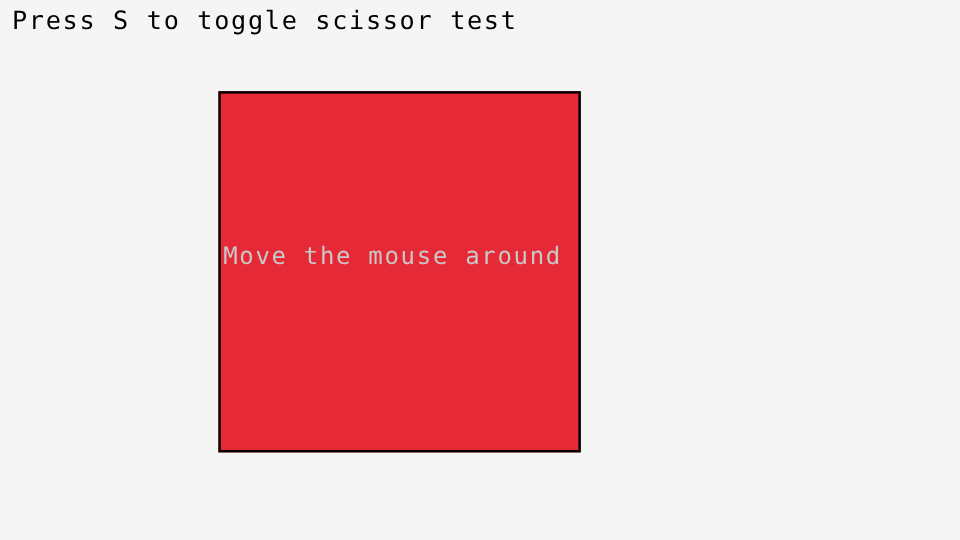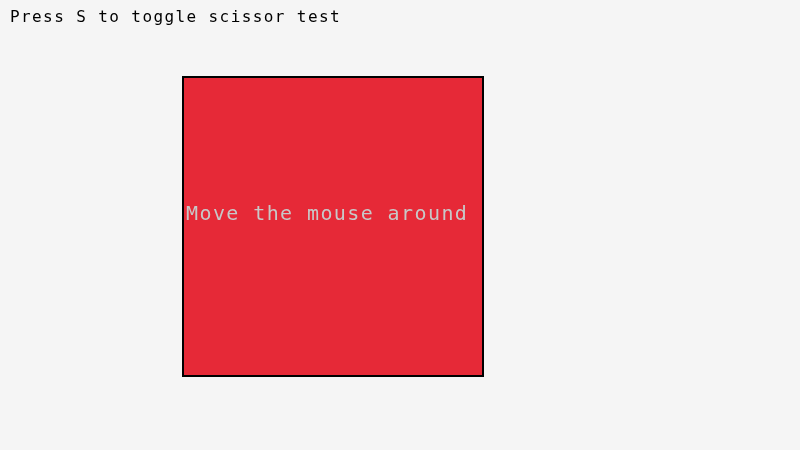--- a/index.html
+++ b/index.html
@@ -19,21 +19,21 @@
     overflow: hidden;
     background: #F5F5F5;
   }
 
   
   #hint-text {
     position: absolute;
     left: 10px;
     top: 5px;
     font-family: "DejaVu Sans Mono", "Liberation Mono", monospace;
-    font-size: 16px;
+    font-size: 21px;
     line-height: 24px;
     letter-spacing: 1.4px;
     color: #000000;
     white-space: pre;
     font-weight: 500;
     -webkit-font-smoothing: none;
     font-smooth: never;
   }
 
   

